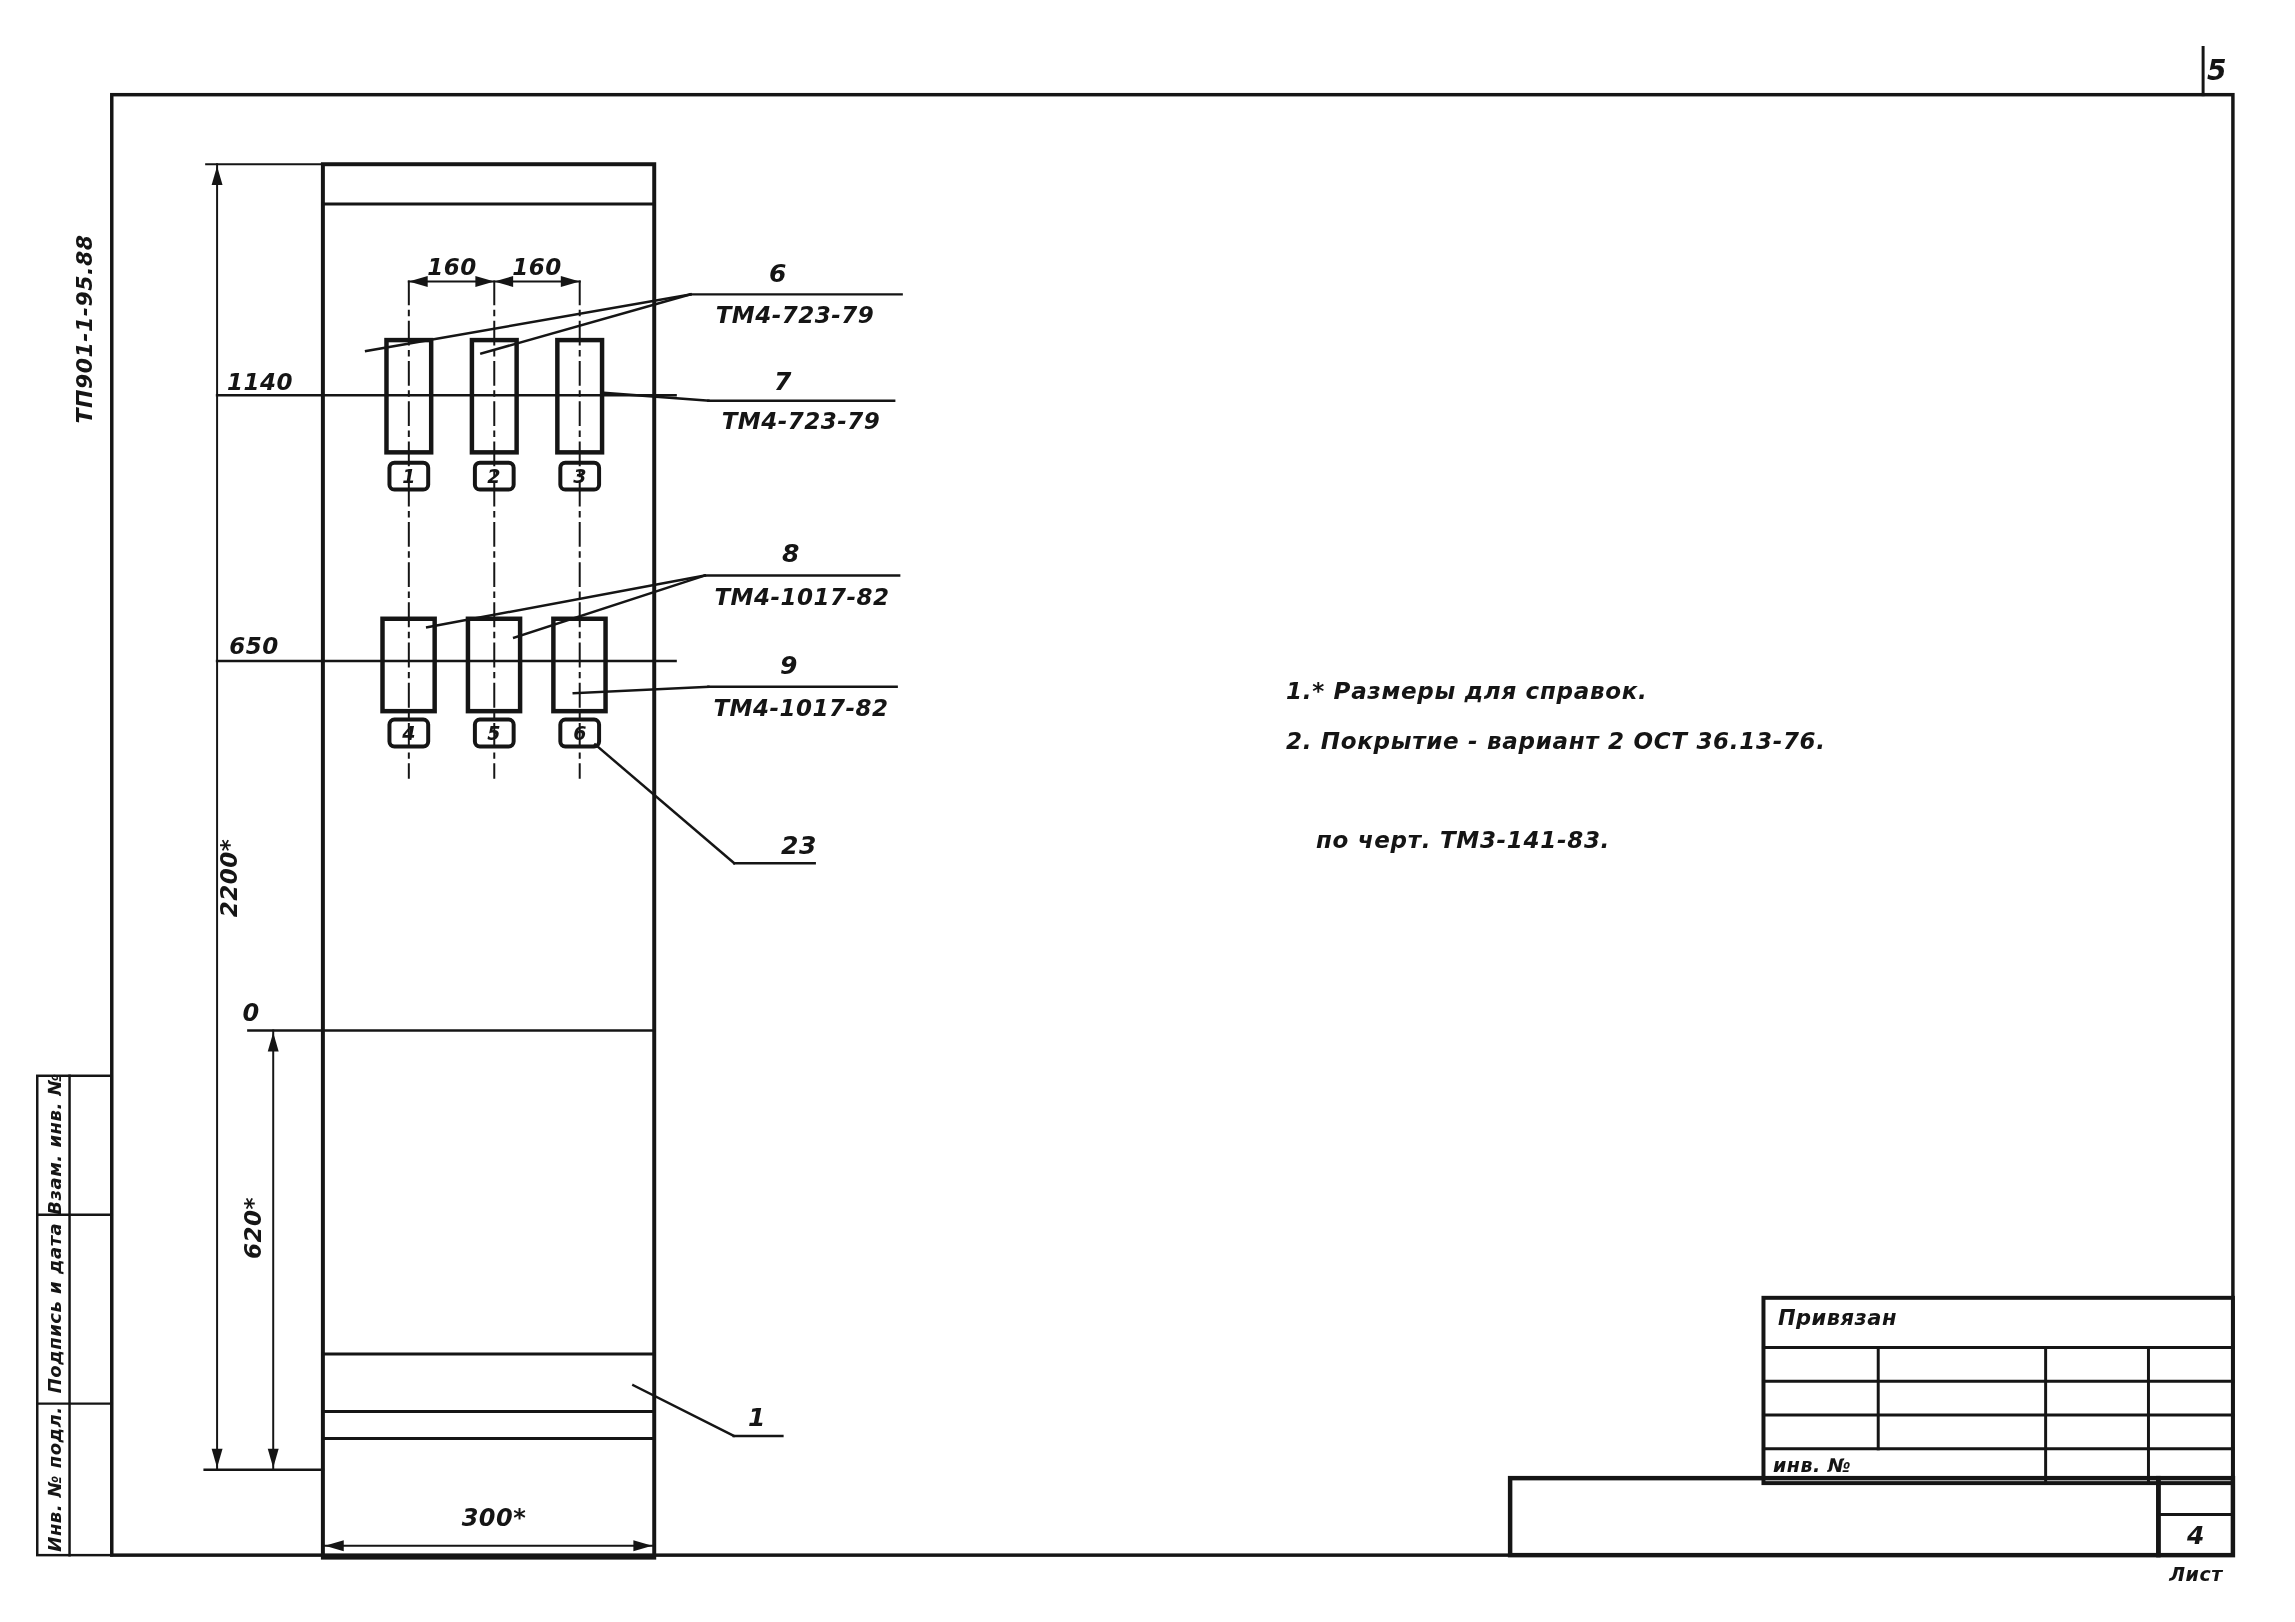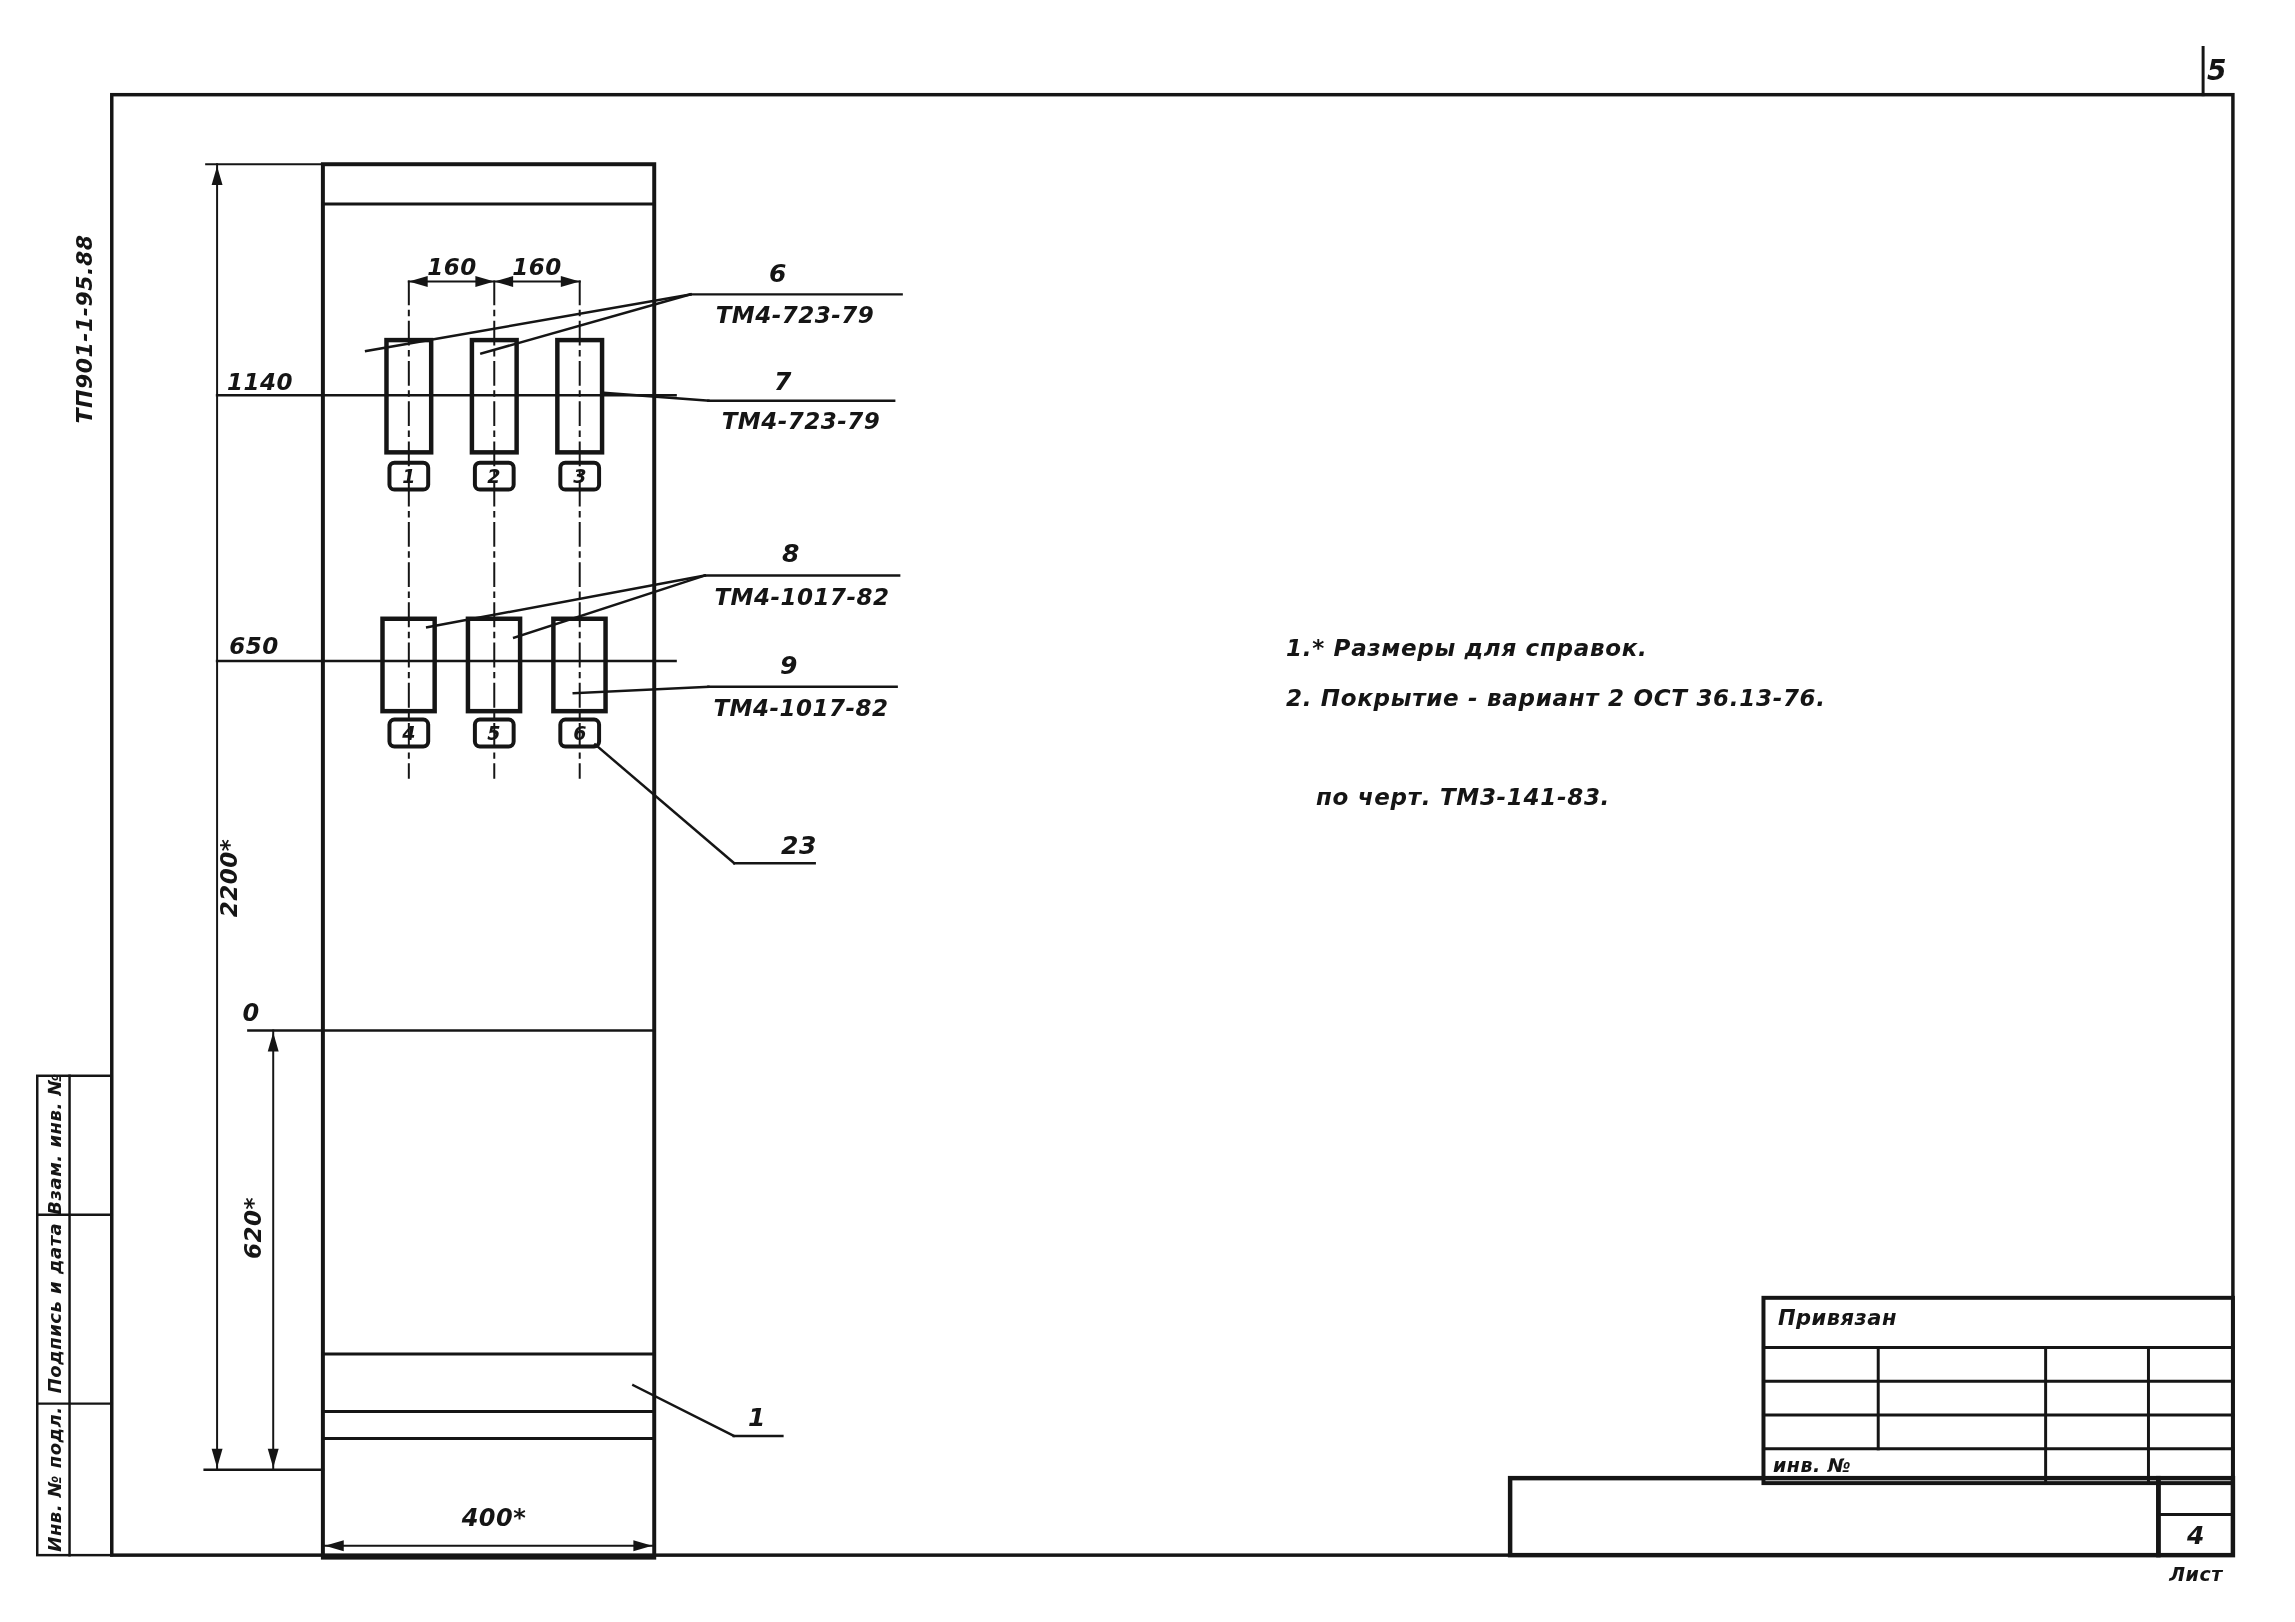--- a/index.html
+++ b/index.html
@@ -16,21 +16,21 @@
   }
   .tl{
     position:absolute;font-style:italic;font-weight:600;
     white-space:nowrap;color:#151515;letter-spacing:0.5px;
   }
   .rot{transform:translate(-50%,-50%) rotate(-90deg);}
   .s56{font-size:28px;} .s50{font-size:25px;} .s48{font-size:24px;}
   .s46{font-size:23px;} .s44{font-size:22px;} .s42{font-size:21px;} .s38{font-size:19px;} .s36{font-size:18px;}
   .s64{font-size:32px;letter-spacing:2px;}
   .tag{font-size:19px;}
-  .note{font-size:23px;letter-spacing:0.7px;}
+  .note{font-size:23px;letter-spacing:0.7px;margin-top:43px;}
 </style>
 </head>
 <body>
 
 <div id="sheet">
 
   <svg id="linework" width="2295" height="1623" viewBox="0 0 4620 3266">
     <g stroke="#151515" fill="none" stroke-linecap="square">
 
       <rect x="225" y="190" width="4270" height="2940" stroke-width="7"></rect>
@@ -153,21 +153,21 @@
   <div class="t rot s36" style="left:54px;top:1308px;">Подпись и дата</div>
   <div class="t rot s36" style="left:54px;top:1479px;">Инв. № подл.</div>
 
   <div class="t s46" style="left:452px;top:267px;">160</div>
   <div class="t s46" style="left:537px;top:267px;">160</div>
   <div class="t s46" style="left:260px;top:382px;font-style:italic;">1140</div>
   <div class="t s46" style="left:254px;top:646px;">650</div>
   <div class="t s48" style="left:251px;top:1013px;">0</div>
   <div class="t rot s46" style="left:253px;top:1228px;">620*</div>
   <div class="t rot s46" style="left:229px;top:878px;">2200*</div>
-  <div class="t s48" style="left:494px;top:1518px;">400*</div>
+  <div class="t s48" style="left:494px;top:1518px;">300*</div>
 
   <div class="t tag" style="left:409px;top:476px;">1</div>
   <div class="t tag" style="left:494px;top:476px;">2</div>
   <div class="t tag" style="left:580px;top:476px;">3</div>
   <div class="t tag" style="left:409px;top:733px;">4</div>
   <div class="t tag" style="left:494px;top:733px;">5</div>
   <div class="t tag" style="left:580px;top:733px;">6</div>
 
   <div class="t s50" style="left:778px;top:273px;">6</div>
   <div class="t s46" style="left:795px;top:315px;">ТМ4-723-79</div>

